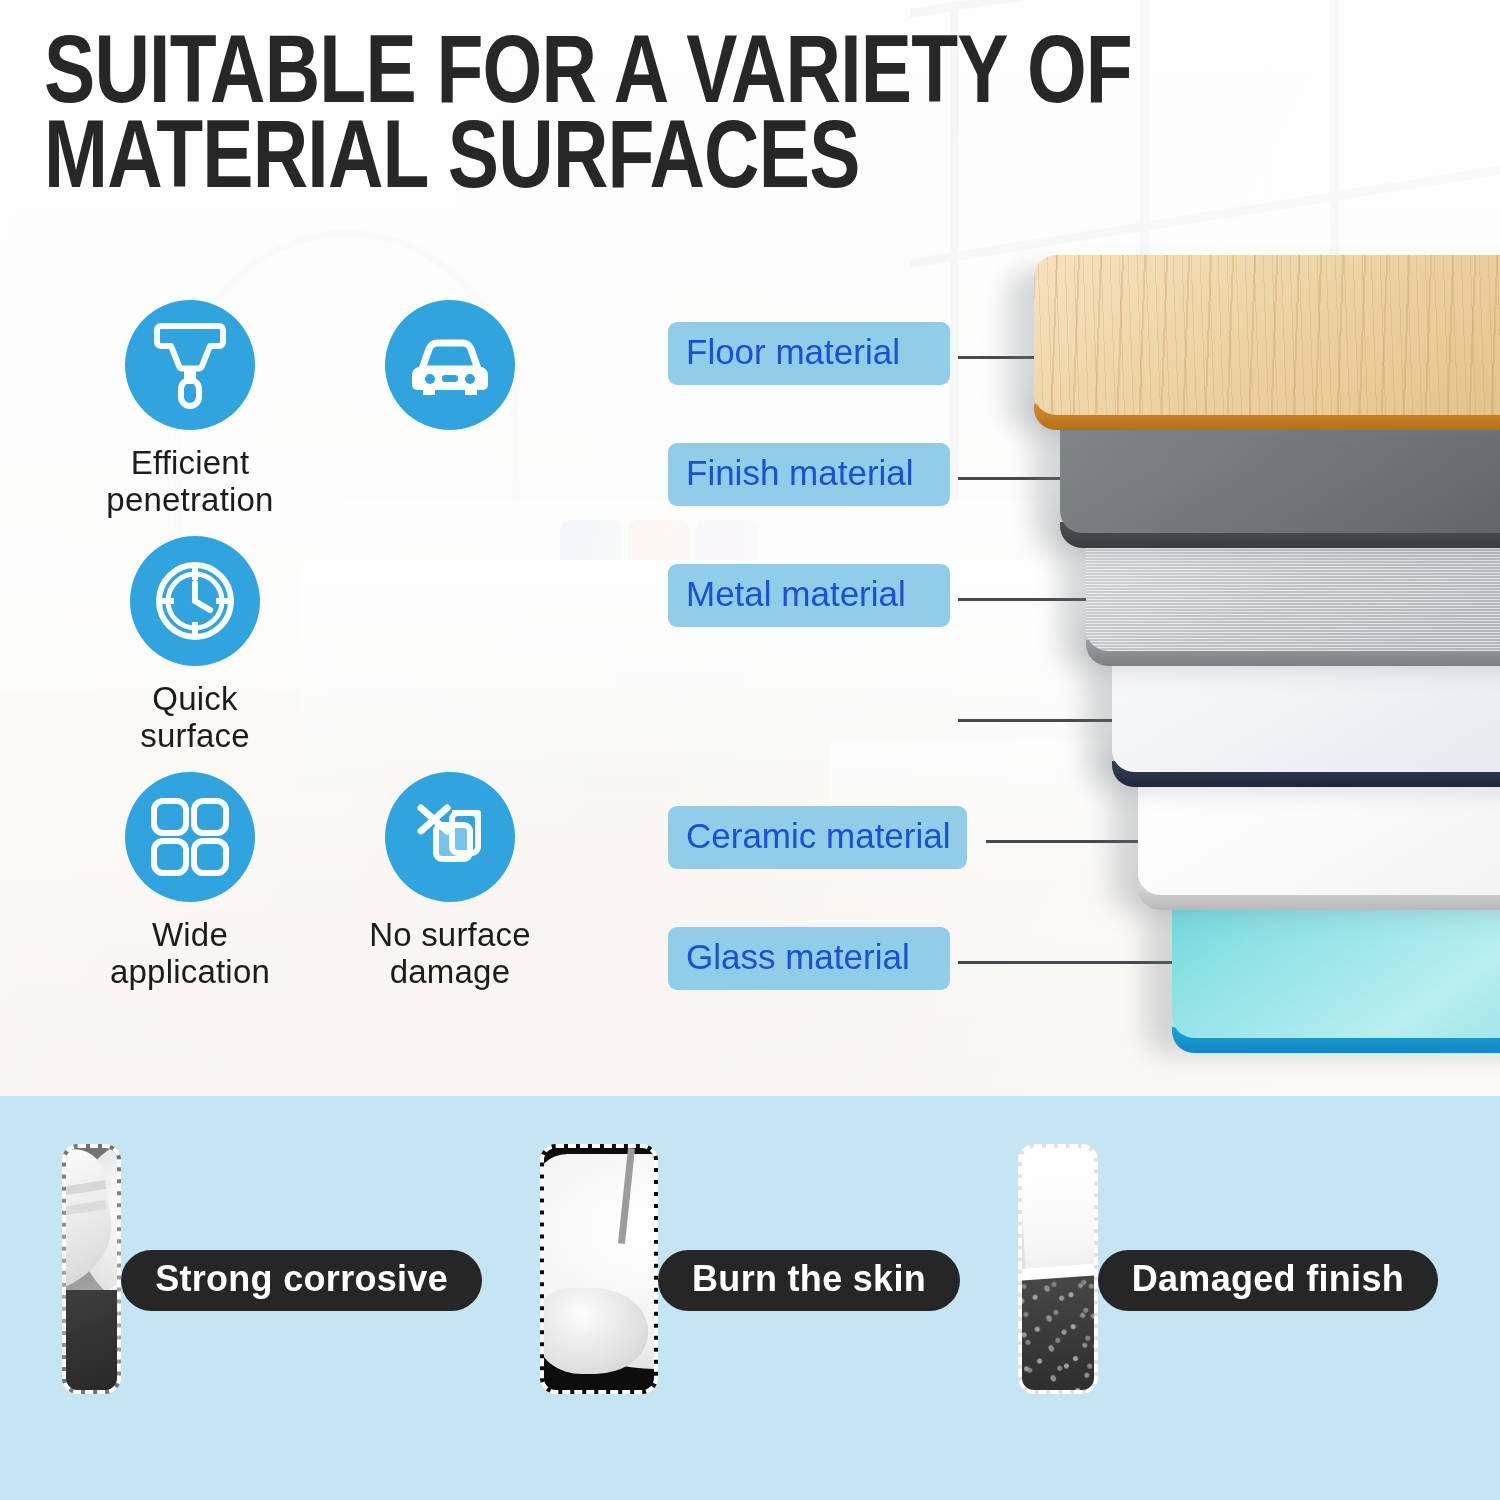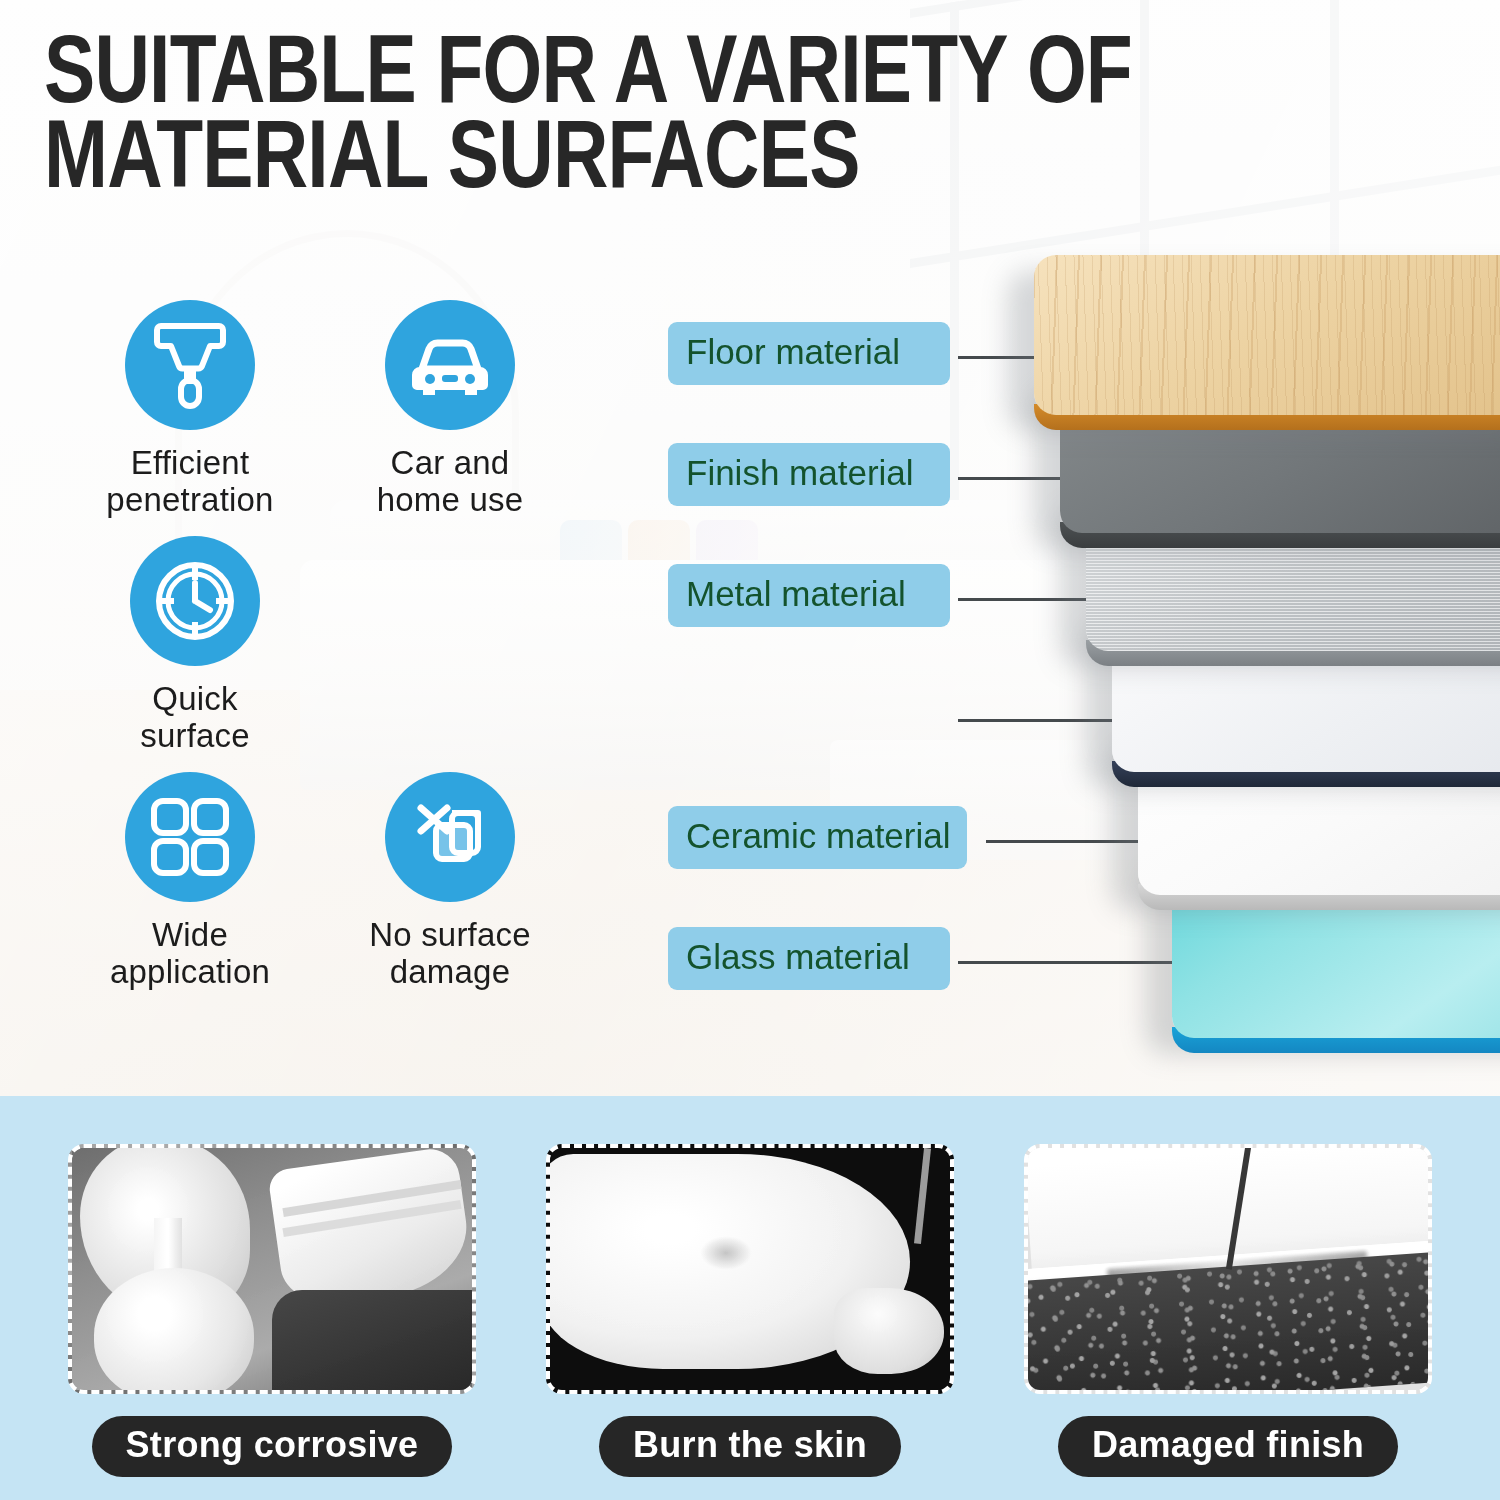--- a/index.html
+++ b/index.html
@@ -46,39 +46,39 @@
         margin-bottom:18px;}
   .fcircle{width:130px;height:130px;border-radius:50%;background:#2fa4de;
      display:flex;align-items:center;justify-content:center;}
   .flabel{margin-top:14px;text-align:center;color:#1c1c1c;font-size:33px;
      line-height:37px;letter-spacing:.2px;}
 
   
   .labels{position:absolute;left:668px;top:322px;}
   .lrow{position:relative;height:121px;}
   .pill{display:inline-block;background:#8fcde9;border-radius:9px;
-     padding:9px 16px 12px 18px;color:#14532d;font-size:35px;line-height:42px;
+     padding:9px 16px 12px 18px;color:#1d4ed8;font-size:35px;line-height:42px;
      white-space:nowrap;min-width:282px;box-sizing:border-box;}
   .lead{position:absolute;height:3px;background:#454a4d;top:34px;}
   .leaddot{position:absolute;width:13px;height:13px;border-radius:50%;
      background:#333;top:29px;}
 
   
   .stack{position:absolute;left:1020px;top:255px;width:520px;height:820px;}
   .panel{position:absolute;border-radius:22px;
      box-shadow:-26px 16px 26px rgba(120,125,132,.30);}
   .ptop{position:absolute;inset:0;border-radius:22px;overflow:hidden;}
   .pedge{position:absolute;left:0;right:0;bottom:-15px;height:26px;border-radius:0 0 22px 22px;}
 
   
   .bottom{position:absolute;left:0;top:1096px;width:1500px;height:404px;
      background:#c5e4f4;}
   .cards{position:absolute;left:0;top:0;width:1500px;display:flex;
      justify-content:center;gap:58px;padding-top:48px;box-sizing:border-box;}
-  .card{width:420px;display:flex;flex-direction:column;align-items:center;}
+  .card{width:420px;display:flex;flex-direction:row;align-items:center;}
   .photo{width:408px;height:250px;border-radius:16px;border:4px dashed #ffffff;
      box-sizing:border-box;overflow:hidden;position:relative;
      filter:grayscale(1) contrast(1.05);}
   .cap{margin-top:22px;background:#262626;color:#fff;font-weight:700;
      font-size:36px;line-height:40px;border-radius:40px;padding:9px 34px 12px;
      white-space:nowrap;letter-spacing:.3px;}
 
   
   .ph1{background:linear-gradient(160deg,#6f6f6f 0%,#8e8e8e 35%,#a9a9a9 70%,#6a6a6a 100%);}
   .ph1 .glove{position:absolute;left:8px;top:-10px;width:170px;height:180px;
@@ -191,24 +191,20 @@
         <div class="feat">
           <div class="fcircle">
             <svg width="88" height="72" viewBox="0 0 88 72">
               <path d="M16 40 l7 -20 a9 9 0 0 1 8.5 -6 h25 a9 9 0 0 1 8.5 6 l7 20 Z" fill="none" stroke="#fff" stroke-width="7" stroke-linejoin="round"></path>
               <path d="M6 46 a8 8 0 0 1 8 -8 h60 a8 8 0 0 1 8 8 v10 a5 5 0 0 1 -5 5 h-6 v5 h-12 v-5 h-30 v5 h-12 v-5 h-6 a5 5 0 0 1 -5 -5 Z" fill="#fff"></path>
               <circle cx="24" cy="50" r="5" fill="#2fa4de"></circle>
               <circle cx="64" cy="50" r="5" fill="#2fa4de"></circle>
               <rect x="36" y="46" width="16" height="7" rx="3" fill="#2fa4de"></rect>
             </svg>
           </div>
-          <div class="flabel">
-            <span>Car and</span><br>
-            <span>home use</span>
-          </div>
         </div>
       </div>
 
       <div class="frow">
         <div class="feat">
           <div class="fcircle">
             <svg width="86" height="86" viewBox="0 0 86 86">
               <circle cx="43" cy="43" r="36" fill="none" stroke="#fff" stroke-width="6"></circle>
               <circle cx="43" cy="43" r="27" fill="none" stroke="#fff" stroke-width="5"></circle>
               <rect x="40" y="10" width="6" height="12" fill="#fff"></rect>

